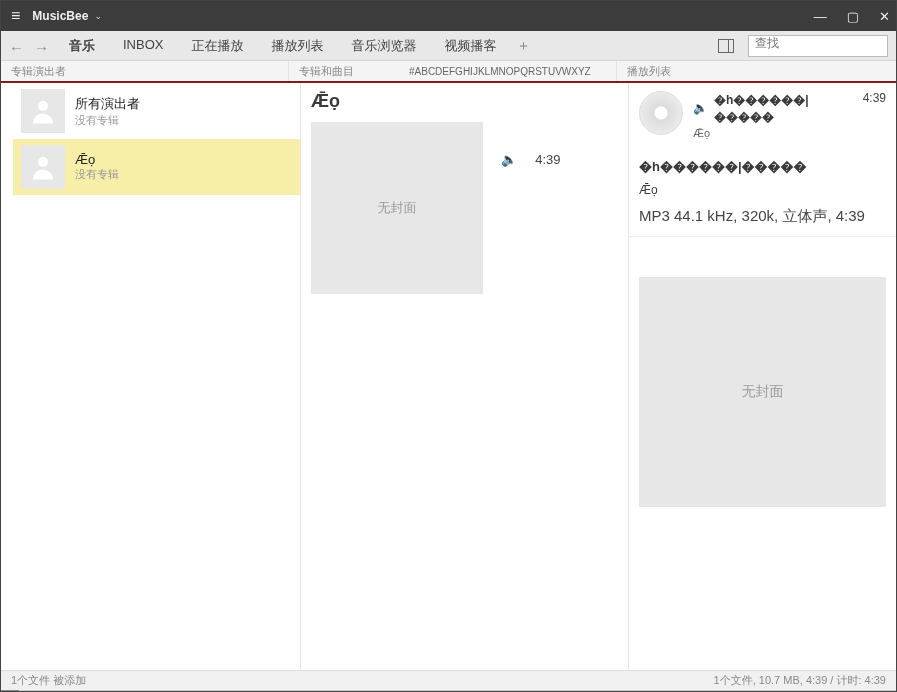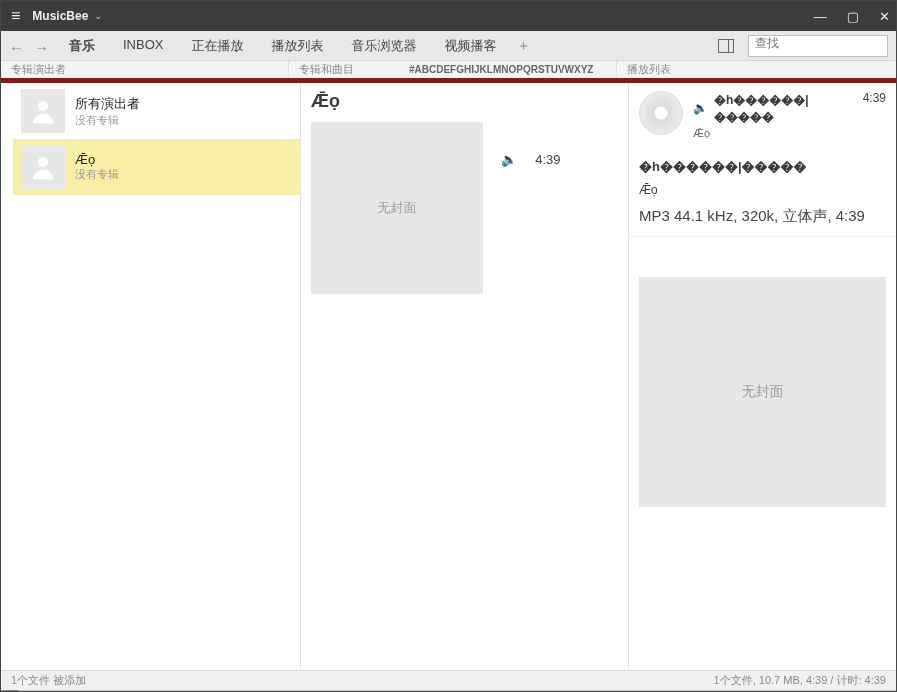--- a/index.html
+++ b/index.html
@@ -17,24 +17,24 @@
 .tabs { display: flex; gap: 28px; margin-left: 10px; }
 .tab { font-size: 13px; color: #444; cursor: pointer; }
 .tab.active { font-weight: 700; }
 .add-tab { margin-left: 20px; color: #888; font-size: 14px; cursor: pointer; }
 .tb-right { margin-left: auto; display: flex; align-items: center; gap: 14px; }
 .panel-icon { width: 16px; height: 14px; border: 1.4px solid #666; position: relative; cursor: pointer; }
 .panel-icon::after { content: ""; position: absolute; right: 4px; top: 0; bottom: 0; width: 1.4px; background: #666; }
 .searchbox { width: 140px; height: 22px; border: 1px solid #bcbcbc; background: #fff; display: flex; align-items: flex-start; padding: 0 6px; }
 .searchbox input { border: none; outline: none; flex: 1; font-size: 12px; background: transparent; }
 
-.columns-head { height: 22px; background: #f4f4f4; border-bottom: 5px solid #7f1d1d; display: flex; font-size: 11px; color: #888; }
+.columns-head { height: 22px; background: #f4f4f4; border-bottom: 2px solid #7f1d1d; display: flex; font-size: 11px; color: #888; }
 .col-left-h { width: 288px; padding-left: 10px; display: flex; align-items: center; border-right: 1px solid #e4e4e4; }
 .col-mid-h { width: 328px; padding-left: 10px; display: flex; align-items: center; border-right: 1px solid #e4e4e4; position: relative; }
-.alpha { position: absolute; left: 120px; right: 22px; text-align: left; letter-spacing: 0; color: #666; font-size: 10px; cursor: pointer; overflow: hidden; white-space: nowrap; font-weight: bold; }
+.alpha { position: absolute; left: 120px; right: 22px; text-align: left; letter-spacing: 0; color: #666; font-size: 10px; cursor: pointer; overflow: hidden; white-space: nowrap; }
 .col-right-h { flex: 1; padding-left: 10px; display: flex; align-items: center; }
 
 .body { display: flex; height: 587px; margin-left: 12px; }
 .col-left { width: 288px; border-right: 1px solid #e4e4e4; }
 .artist-row { height: 56px; display: flex; align-items: center; padding: 6px 8px; gap: 10px; cursor: pointer; }
 .artist-row.sel { background: #f7eea8; }
 .avatar { width: 44px; height: 44px; background: #e7e7e7; display: flex; align-items: center; justify-content: center; }
 .avatar svg { width: 30px; height: 30px; fill: #fff; }
 .artist-name { font-size: 13px; color: #222; }
 .artist-sub { font-size: 11px; color: #999; }

